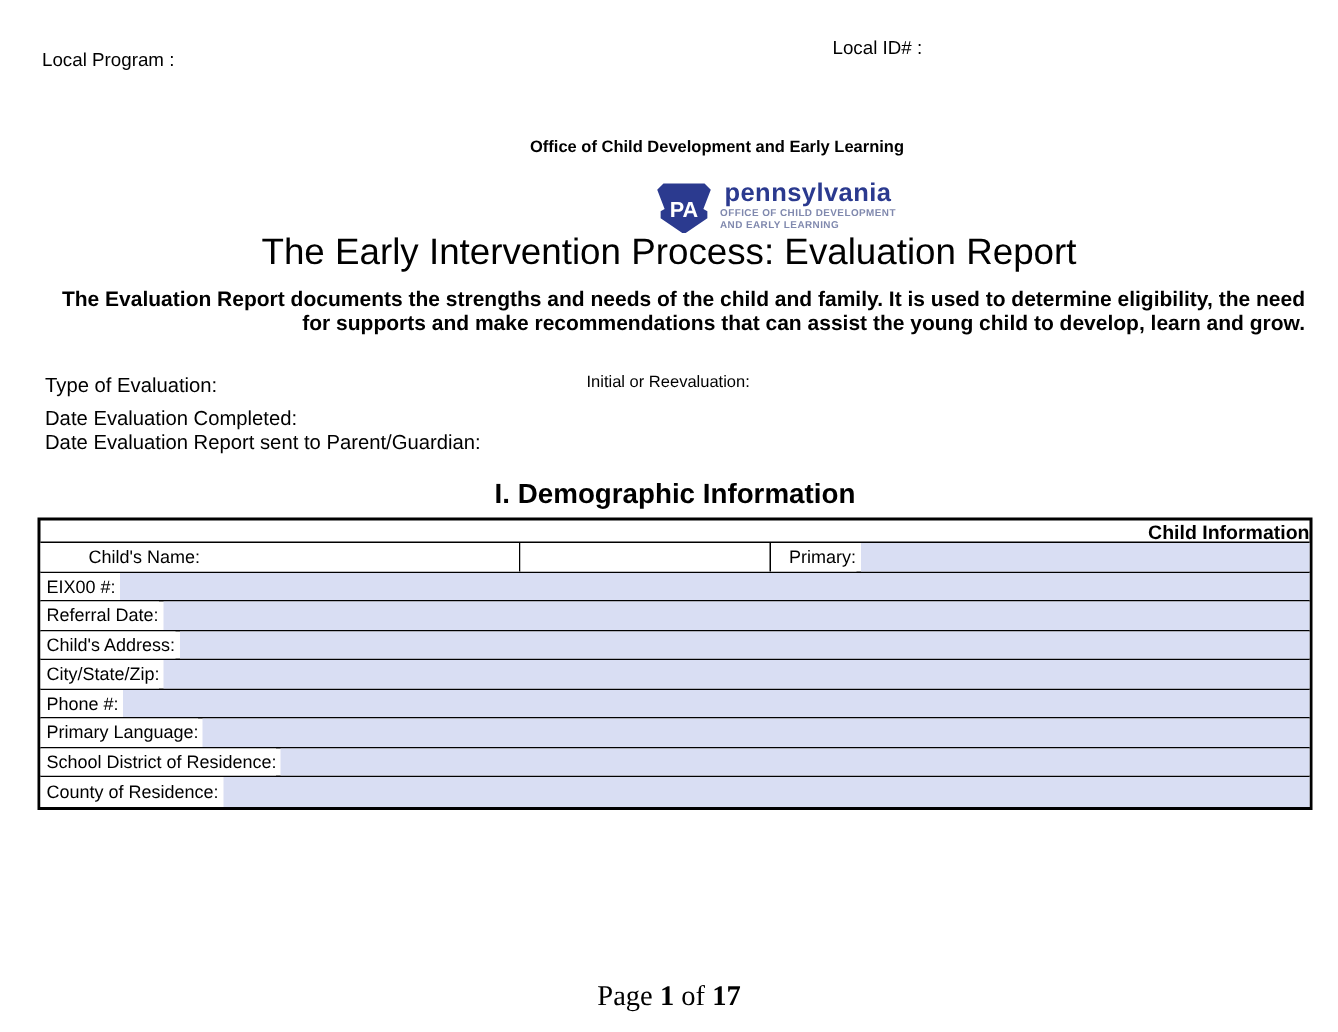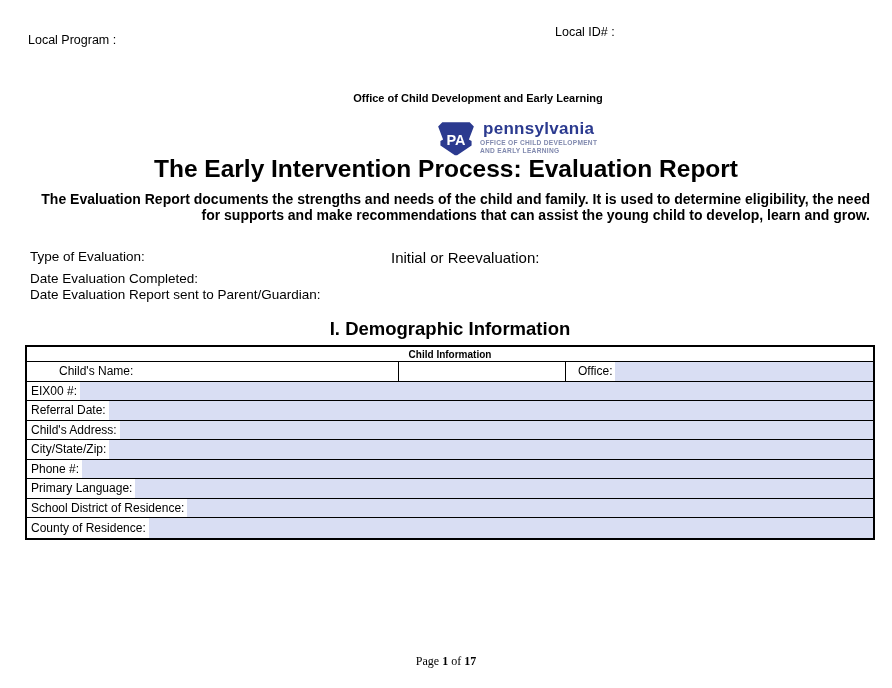--- a/index.html
+++ b/index.html
@@ -20,48 +20,48 @@
   .office-line{position:absolute;left:64px;top:76px;width:828px;text-align:center;
     font-weight:bold;font-size:11px;margin-top:16px;}
 
   .logo{position:absolute;left:437px;top:96px;display:flex;align-items:flex-start;gap:5px;margin-top:25px;}
   .logo-keystone{width:38px;height:36px;display:block;}
   .logo-brand{color:var(--navy);font-weight:bold;font-size:17px;line-height:16px;letter-spacing:.3px;text-align:center;}
   .logo-tagline{color:var(--tagline-color);font-size:6.6px;font-weight:bold;line-height:7.6px;
     letter-spacing:.3px;margin-top:2px;}
 
   .title{position:absolute;left:0;top:155px;width:892px;text-align:center;
-    font-weight:bold;font-size:24.5px;}
+    font-weight:normal;font-size:24.5px;}
   .subtitle{position:absolute;left:24px;top:191px;width:846px;text-align:right;
     font-weight:bold;font-size:14px;line-height:16px;}
 
   .meta-type{position:absolute;left:30px;top:249px;font-size:13.5px;}
-  .meta-initial{position:absolute;left:391px;top:249px;font-size:15px;}
+  .meta-initial{position:absolute;left:391px;top:249px;font-size:11px;}
   .meta-completed{position:absolute;left:30px;top:271px;font-size:13.5px;}
   .meta-sent{position:absolute;left:30px;top:287px;font-size:13.5px;}
 
   .section-heading{position:absolute;left:0;top:318px;width:900px;text-align:center;
     font-weight:bold;font-size:18.5px;}
 
   .demo-table{position:absolute;left:25px;top:345px;width:850px;border:2px solid #000;
     font-size:12px;background:#fff;}
-  .t-header{height:15px;line-height:15px;text-align:center;font-weight:bold;
-    font-size:10px;border-bottom:1px solid #000;}
+  .t-header{height:15px;line-height:15px;text-align:right;font-weight:bold;
+    font-size:13px;border-bottom:1px solid #000;}
   .t-row{display:flex;height:19.5px;border-bottom:1px solid #000;align-items:stretch;}
   .t-row:last-child{border-bottom:none;}
   .cell-label{display:flex;align-items:center;padding-left:4px;white-space:nowrap;background:#fff;}
-  .c1{width:372px;border-right:1px solid #000;padding-left:32px;}
+  .c1{width:320px;border-right:1px solid #000;padding-left:32px;}
   .c2{width:167px;border-right:1px solid #000;background:#fff;}
   .c3{flex:1;display:flex;align-items:stretch;}
   .c3 .cell-label{padding-left:12px;}
   .full-row{display:flex;}
   .field{flex:1;background:var(--field-shade);margin-left:3px;}
 
   .footer{position:absolute;left:0;top:654px;width:892px;text-align:center;
-    font-family:"Liberation Serif",serif;font-size:12px;}
+    font-family:"Liberation Serif",serif;font-size:19px;}
   .footer b{font-weight:bold;}
 </style>
 </head>
 <body>
 
 <div class="page">
 
   <div class="local-program">
     <span>Local Program :</span>
     <span class="meta-value-slot"></span>
@@ -110,21 +110,21 @@
 
   <div class="section-heading">I. Demographic Information</div>
 
   <div class="demo-table">
     <div class="t-header">Child Information</div>
 
     <div class="t-row split">
       <div class="c1 cell-label">Child's Name:</div>
       <div class="c2"></div>
       <div class="c3">
-        <span class="cell-label">Office:</span>
+        <span class="cell-label">Primary:</span>
         <span class="field"></span>
       </div>
     </div>
 
 
     <div class="t-row full-row">
       <span class="cell-label">EIX00 #:</span>
       <span class="field"></span>
     </div>
     <div class="t-row full-row">

